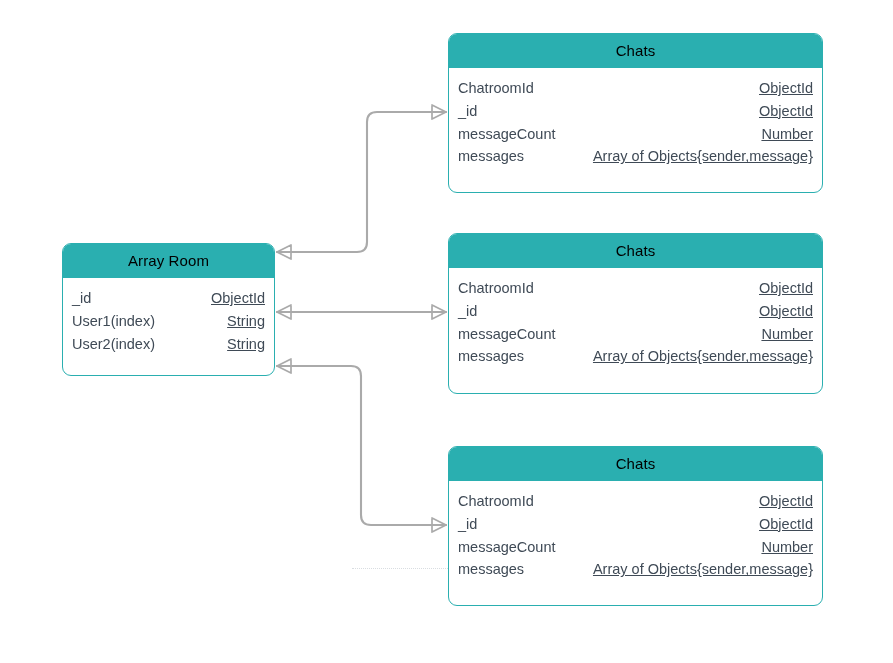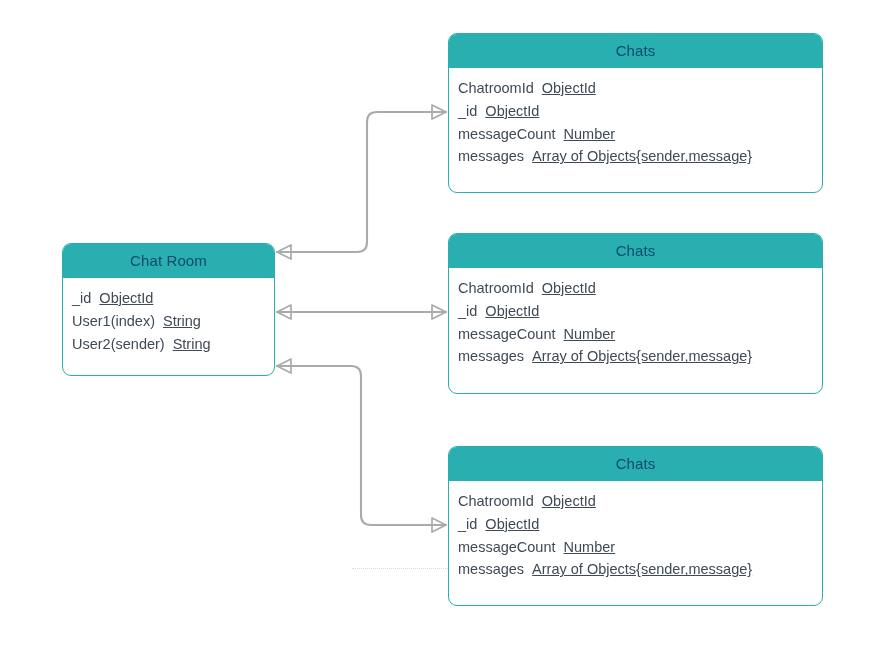--- a/index.html
+++ b/index.html
@@ -41,35 +41,36 @@
     box-sizing: border-box;
     background: #ffffff;
     border: 1.6px solid #2AAFB0;
     border-radius: 9px;
     z-index: 2;
     overflow: hidden;
   }
 
   .entity-header {
     background: #2AAFB0;
-    color: #0c4a6e;
+    color: #000000;
     text-align: center;
     font-size: 15px;
     line-height: 1;
     letter-spacing: .1px;
     padding: 9px 0 10px 0;
     user-select: none;
   }
 
   .entity-body {
     padding: 9px 9px 6px 9px;
   }
 
   .field-row {
     display: flex;
+    justify-content: space-between;
     align-items: baseline;
     color: #3F4A56;
     font-size: 14.5px;
     line-height: 22.8px;
     white-space: nowrap;
   }
 
   .field-name {
     text-align: left;
   }
@@ -127,32 +128,32 @@
       </g>
       <g>
         <path d="M 446 525 L 432 518 M 446 525 L 432 532 M 432 518 L 432 532" fill="none" stroke="#AAAAAA" stroke-width="1.7" stroke-linecap="round" stroke-linejoin="round"></path>
       </g>
     </g>
   </svg>
 
   <div class="dotted-artifact"></div>
 
   <div class="entity" id="ent-chat-room" style="left:62px; top:243px; width:213px; height:133px;">
-    <div class="entity-header">Chat Room</div>
+    <div class="entity-header">Array Room</div>
     <div class="entity-body">
       <div class="field-row">
         <span class="field-name">_id</span>
         <span class="field-type">ObjectId</span>
       </div>
       <div class="field-row">
         <span class="field-name">User1(index)</span>
         <span class="field-type">String</span>
       </div>
       <div class="field-row">
-        <span class="field-name">User2(sender)</span>
+        <span class="field-name">User2(index)</span>
         <span class="field-type">String</span>
       </div>
     </div>
   </div>
 
   <div class="entity" id="ent-chats-1" style="left:448px; top:33px; width:375px; height:160px;">
     <div class="entity-header">Chats</div>
     <div class="entity-body">
       <div class="field-row">
         <span class="field-name">ChatroomId</span>

